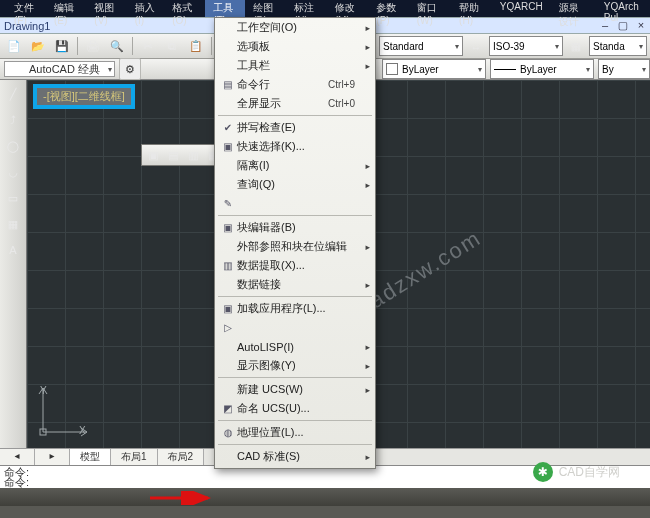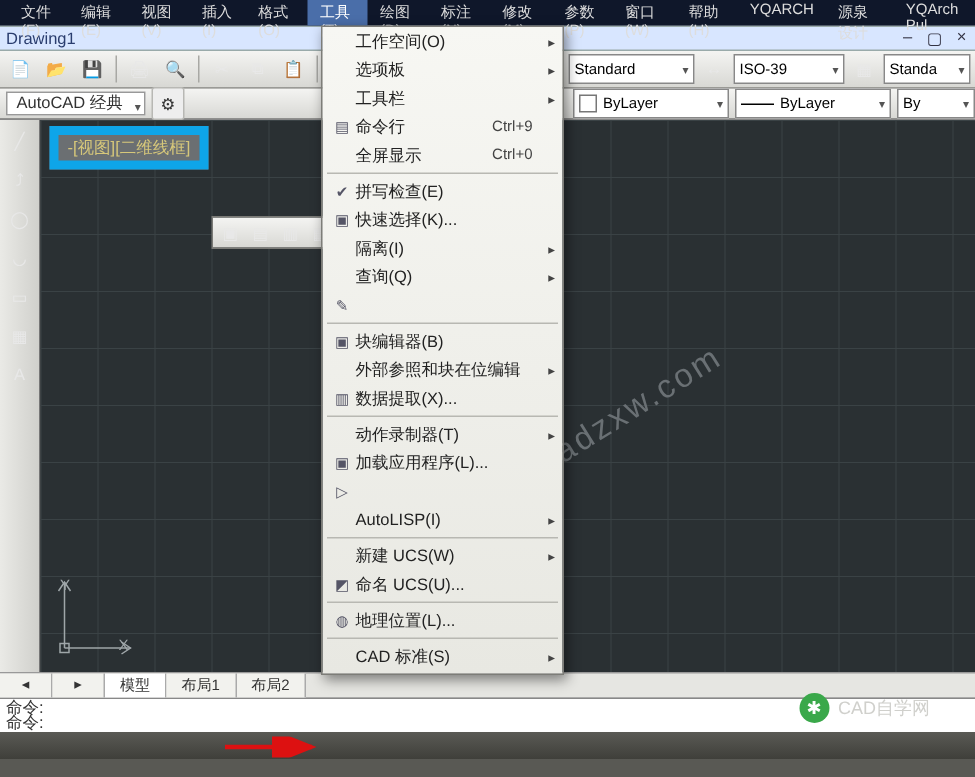--- a/index.html
+++ b/index.html
@@ -16,36 +16,36 @@
   
   .toolbar{height:24px;background:linear-gradient(#f4f4f2,#d8d8d4);border-bottom:1px solid #9a9a96;
     display:flex;align-items:center;padding:0 3px;gap:2px}
   .tbtn{width:20px;height:20px;border:1px solid transparent;border-radius:2px;display:flex;align-items:center;justify-content:center}
   .tbtn.box{border-color:#b8b8b4;background:#eee}
   .tsep{width:1px;height:18px;background:#a8a8a4;margin:0 2px}
   .dd{height:18px;background:#fff;border:1px solid #888;display:flex;align-items:center;color:#000;font-size:10px;padding:0 3px}
   .dd .arr{margin-left:auto;font-size:8px;color:#555}
   
   #wslabel{height:20px;background:linear-gradient(#f4f4f2,#d8d8d4);border-bottom:1px solid #888;display:flex;align-items:center;color:#333;padding-left:4px;font-size:11px;gap:4px}
-  #wslabel .pill{border:1px solid #999;background:#fff;padding:0 14px 0 6px;height:14px;display:flex;align-items:flex-end;position:relative}
+  #wslabel .pill{border:1px solid #999;background:#fff;padding:0 14px 0 24px;height:14px;display:flex;align-items:center;position:relative}
   #wslabel .pill::after{content:"▾";position:absolute;right:2px;font-size:8px;color:#555}
   
   #stage{position:relative;height:368px;background:#33393c;display:flex}
   #palL{width:26px;background:linear-gradient(90deg,#eaeae6,#d0d0cc);border-right:1px solid #777;display:flex;flex-direction:column;gap:2px;padding-top:2px}
   #palL .tbtn{width:22px;height:22px;margin:0 auto}
   #grid{flex:1;position:relative;background:#2a3033}
   #grid::before{content:"";position:absolute;inset:0;background-image:
       linear-gradient(#3a4245 1px,transparent 1px),
       linear-gradient(90deg,#3a4245 1px,transparent 1px);
     background-size:38px 38px}
   .ucs{position:absolute;left:10px;bottom:10px;color:#9fa6a9;font-size:10px}
   .ucs .y{position:absolute;left:3px;bottom:42px}
   .ucs .x{position:absolute;left:42px;bottom:2px}
   .ucs svg{display:block}
-  .annot{position:absolute;left:6px;top:4px;background:#6b6f72;color:#d6c77a;font-size:11px;padding:1px 6px;border:6px solid #0ea5e9}
+  .annot{position:absolute;left:6px;top:4px;background:#6b6f72;color:#d6c77a;font-size:11px;padding:1px 6px;border:4px solid #0ea5e9}
   .float-tb{position:absolute;left:114px;top:64px;height:20px;background:linear-gradient(#f4f4f2,#d8d8d4);border:1px solid #7a7a76;display:flex;align-items:center;padding:0 2px;gap:1px}
   .float-tb .tbtn{width:17px;height:17px}
   
   #ddmenu{position:absolute;left:214px;top:17px;width:160px;background:linear-gradient(#f7f7f3,#e8e8e2);
     border:1px solid #7d7d78;box-shadow:2px 3px 8px rgba(0,0,0,.45);z-index:10;color:#222;padding-bottom:2px}
   #ddmenu .mi{display:flex;align-items:center;height:19px;padding:0 20px 0 4px;position:relative;font-size:11px}
   #ddmenu .mi .ic{width:18px;text-align:center;color:#556;font-size:10px}
   #ddmenu .mi .lab{flex:1;white-space:nowrap}
   #ddmenu .mi .sc{color:#444;font-size:10px}
   #ddmenu .mi.sub::after{content:"▸";position:absolute;right:5px;font-size:9px;color:#444}
@@ -252,35 +252,39 @@
       <span class="lab">块编辑器(B)</span>
     </div>
     <div class="mi sub">
       <span class="ic"></span>
       <span class="lab">外部参照和块在位编辑</span>
     </div>
     <div class="mi">
       <span class="ic">▥</span>
       <span class="lab">数据提取(X)...</span>
     </div>
-    <div class="msep"></div>
-    <div class="mi sub">
-      <span class="ic"></span>
-      <span class="lab">动作录制器(T)</span>
-    </div>
+    <div class="mi sub">
+      <span class="ic"></span>
+      <span class="lab">数据链接</span>
+    </div>
+    <div class="msep"></div>
     <div class="mi">
       <span class="ic">▣</span>
       <span class="lab">加载应用程序(L)...</span>
     </div>
     <div class="mi">
       <span class="ic">▷</span>
     </div>
     <div class="mi sub">
       <span class="ic"></span>
       <span class="lab">AutoLISP(I)</span>
+    </div>
+    <div class="mi sub">
+      <span class="ic"></span>
+      <span class="lab">显示图像(Y)</span>
     </div>
     <div class="msep"></div>
     <div class="mi sub">
       <span class="ic"></span>
       <span class="lab">新建 UCS(W)</span>
     </div>
     <div class="mi">
       <span class="ic">◩</span>
       <span class="lab">命名 UCS(U)...</span>
     </div>

